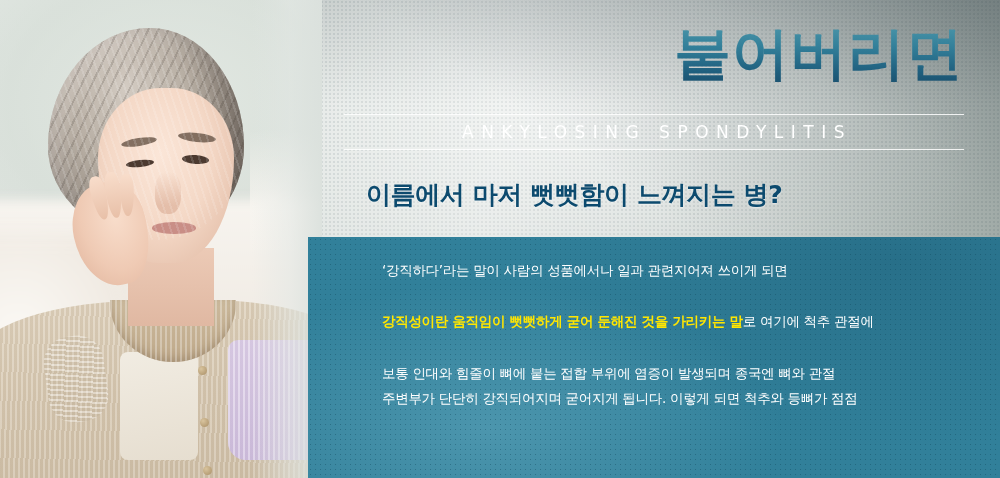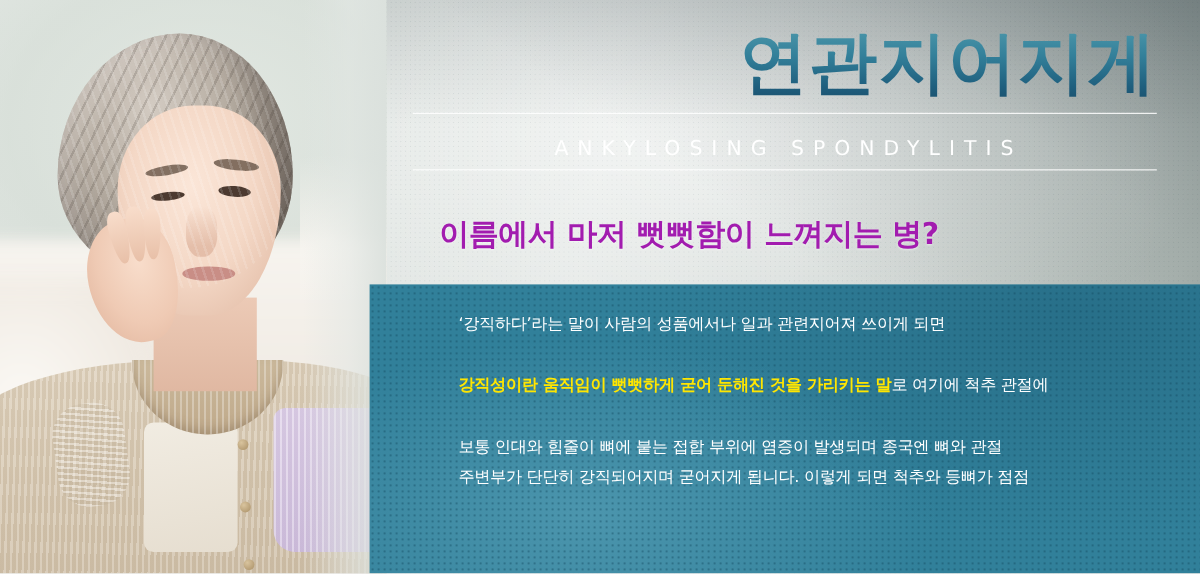--- a/index.html
+++ b/index.html
@@ -216,43 +216,43 @@
     margin: 0;
     background: linear-gradient(180deg, #4e98ab 0%, #33809a 38%, #1f5f7e 78%, #1a4f6d 100%);
     -webkit-background-clip: text;
     background-clip: text;
     color: transparent;
     -webkit-text-fill-color: transparent;
     text-shadow: none;
     white-space: nowrap;
   }
   .eng-rule {
-    margin-top: 8px;
+    margin-top: 28px;
     border-top: 1px solid rgba(255,255,255,0.85);
-    padding-top: 19px;
+    padding-top: 7px;
   }
   .eng-title {
     font-size: 17px;
     letter-spacing: 7.5px;
     color: #ffffff;
     padding-bottom: 7px;
     border-bottom: 1px solid rgba(255,255,255,0.85);
     white-space: nowrap;
     text-align: center;
     padding-left: 6px;
   }
 
   
   .question {
     position: absolute;
     left: 366px;
     top: 178px;
     font-size: 25px;
     font-weight: bold;
-    color: #a21caf;
+    color: #0c4a6e;
     letter-spacing: -0.4px;
     white-space: nowrap;
     text-shadow: 0 1px 2px rgba(255,255,255,0.55);
   }
 
   
   .panel {
     position: absolute;
     left: 308px; top: 237px;
     width: 692px; height: 241px;
@@ -327,21 +327,21 @@
     <div class="hand"></div>
     <div class="finger1"></div>
     <div class="finger2"></div>
     <div class="finger3"></div>
 
     <div class="photo-fade-bottomblend"></div>
     <div class="photo-fade-right"></div>
   </div>
 
   <div class="title-wrap">
-    <h1 class="main-title">연관지어지게</h1>
+    <h1 class="main-title">붙어버리면</h1>
     <div class="eng-rule">
       <div class="eng-title">ANKYLOSING SPONDYLITIS</div>
     </div>
   </div>
 
   <div class="question">이름에서 마저 뻣뻣함이 느껴지는 병?</div>
 
   <div class="panel">
     <div class="panel-glow"></div>
     <div class="panel-dots"></div>

